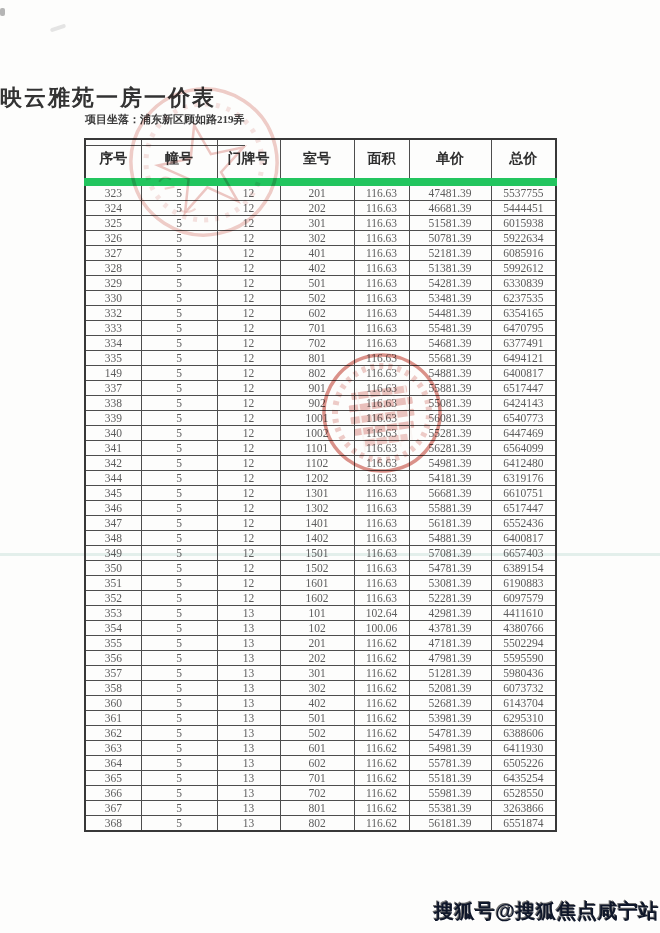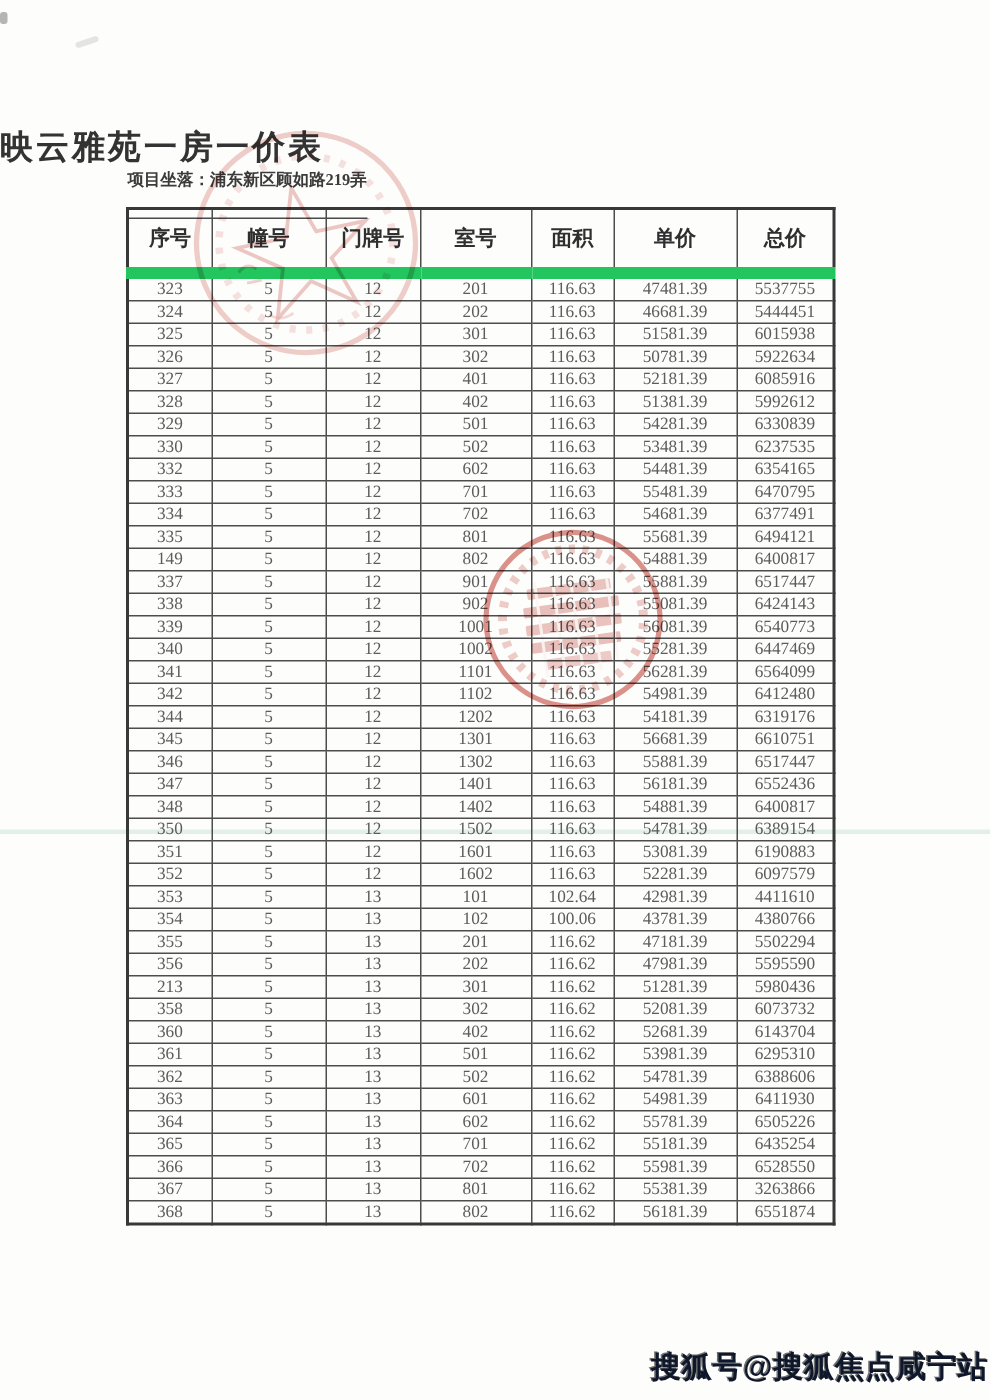--- a/index.html
+++ b/index.html
@@ -285,20 +285,29 @@
       <tr>
         <td>348</td>
         <td>5</td>
         <td>12</td>
         <td>1402</td>
         <td>116.63</td>
         <td>54881.39</td>
         <td>6400817</td>
       </tr>
       <tr>
+        <td>349</td>
+        <td>5</td>
+        <td>12</td>
+        <td>1501</td>
+        <td>116.63</td>
+        <td>57081.39</td>
+        <td>6657403</td>
+      </tr>
+      <tr>
         <td>350</td>
         <td>5</td>
         <td>12</td>
         <td>1502</td>
         <td>116.63</td>
         <td>54781.39</td>
         <td>6389154</td>
       </tr>
       <tr>
         <td>351</td>
@@ -348,21 +357,21 @@
       <tr>
         <td>356</td>
         <td>5</td>
         <td>13</td>
         <td>202</td>
         <td>116.62</td>
         <td>47981.39</td>
         <td>5595590</td>
       </tr>
       <tr>
-        <td>213</td>
+        <td>357</td>
         <td>5</td>
         <td>13</td>
         <td>301</td>
         <td>116.62</td>
         <td>51281.39</td>
         <td>5980436</td>
       </tr>
       <tr>
         <td>358</td>
         <td>5</td>

